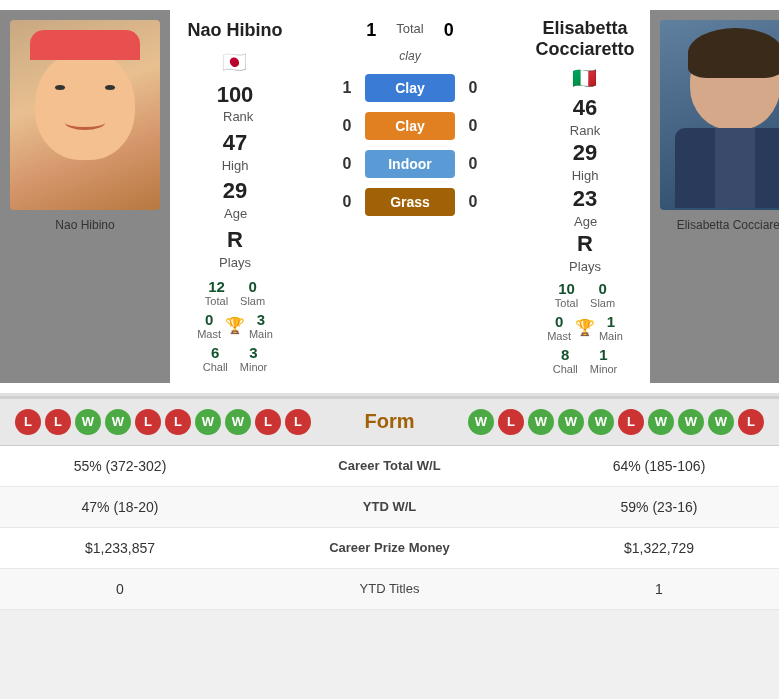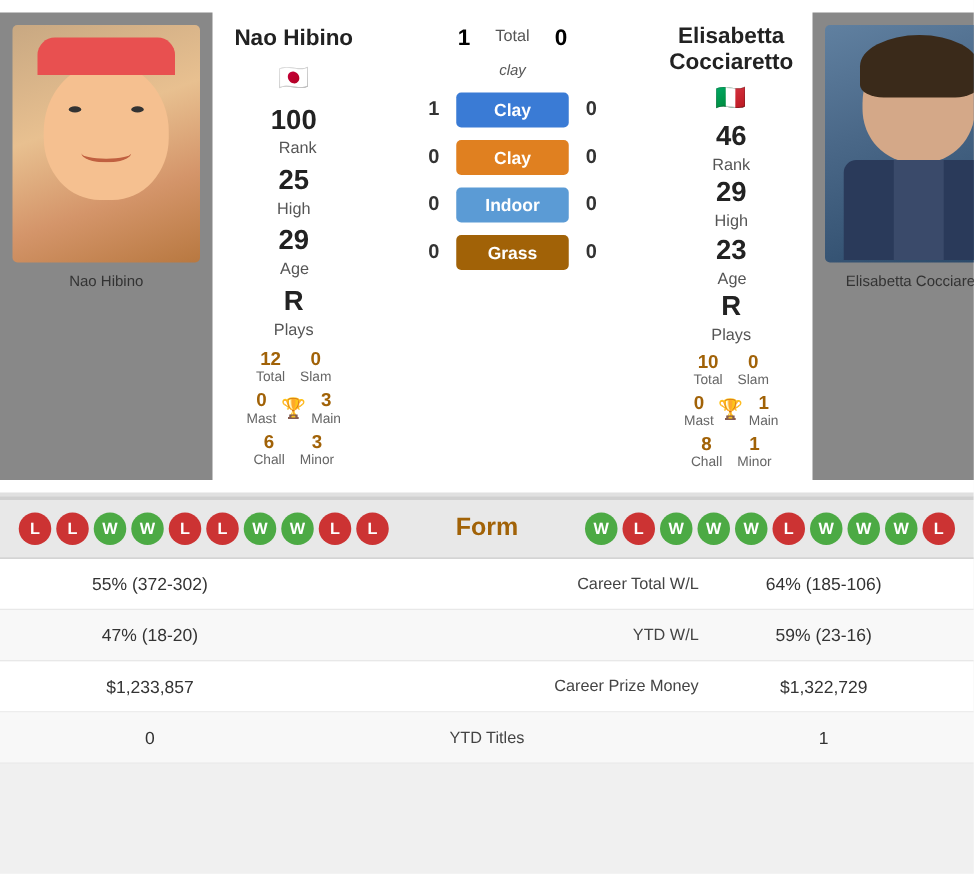--- a/index.html
+++ b/index.html
@@ -155,21 +155,21 @@
       justify-content: center;
       gap: 4px 12px;
       margin-top: 4px;
     }
     .mini-stat {
       text-align: center;
     }
     .mini-stat-value {
       font-size: 15px;
       font-weight: bold;
-      color: #a16207;
+      color: #14532d;
     }
     .mini-stat-label {
       font-size: 11px;
       color: #666;
     }
     .trophy-icon {
       color: #c8a020;
       font-size: 16px;
     }
 
@@ -228,21 +228,21 @@
       color: #444;
       text-align: center;
       flex: 1;
     }
     .stats-row-right {
       font-size: 14px;
       color: #333;
       width: 200px;
       text-align: center;
     }
-    .bold { font-weight: normal; text-align: right; }
+    .bold { font-weight: bold; }
 
     .section-divider {
       height: 3px;
       background: #d0d0d0;
     }
   </style>
 </head>
 <body>
 
 <div class="main-container">
@@ -268,21 +268,21 @@
     </div>
 
     <div class="stats-panel">
       <div class="player-header-name">Nao Hibino</div>
       <div class="flag">🇯🇵</div>
       <div class="stat-block">
         <div class="stat-value">100</div>
         <div class="stat-label">Rank</div>
       </div>
       <div class="stat-block">
-        <div class="stat-value">25</div>
+        <div class="stat-value">47</div>
         <div class="stat-label">High</div>
       </div>
       <div class="stat-block">
         <div class="stat-value">29</div>
         <div class="stat-label">Age</div>
       </div>
       <div class="stat-block">
         <div class="stat-value">R</div>
         <div class="stat-label">Plays</div>
       </div>

